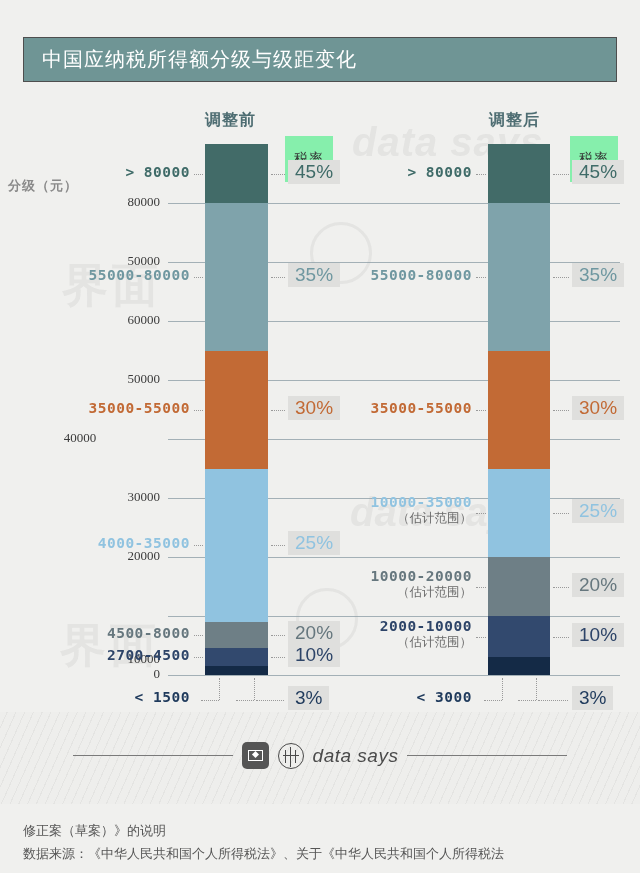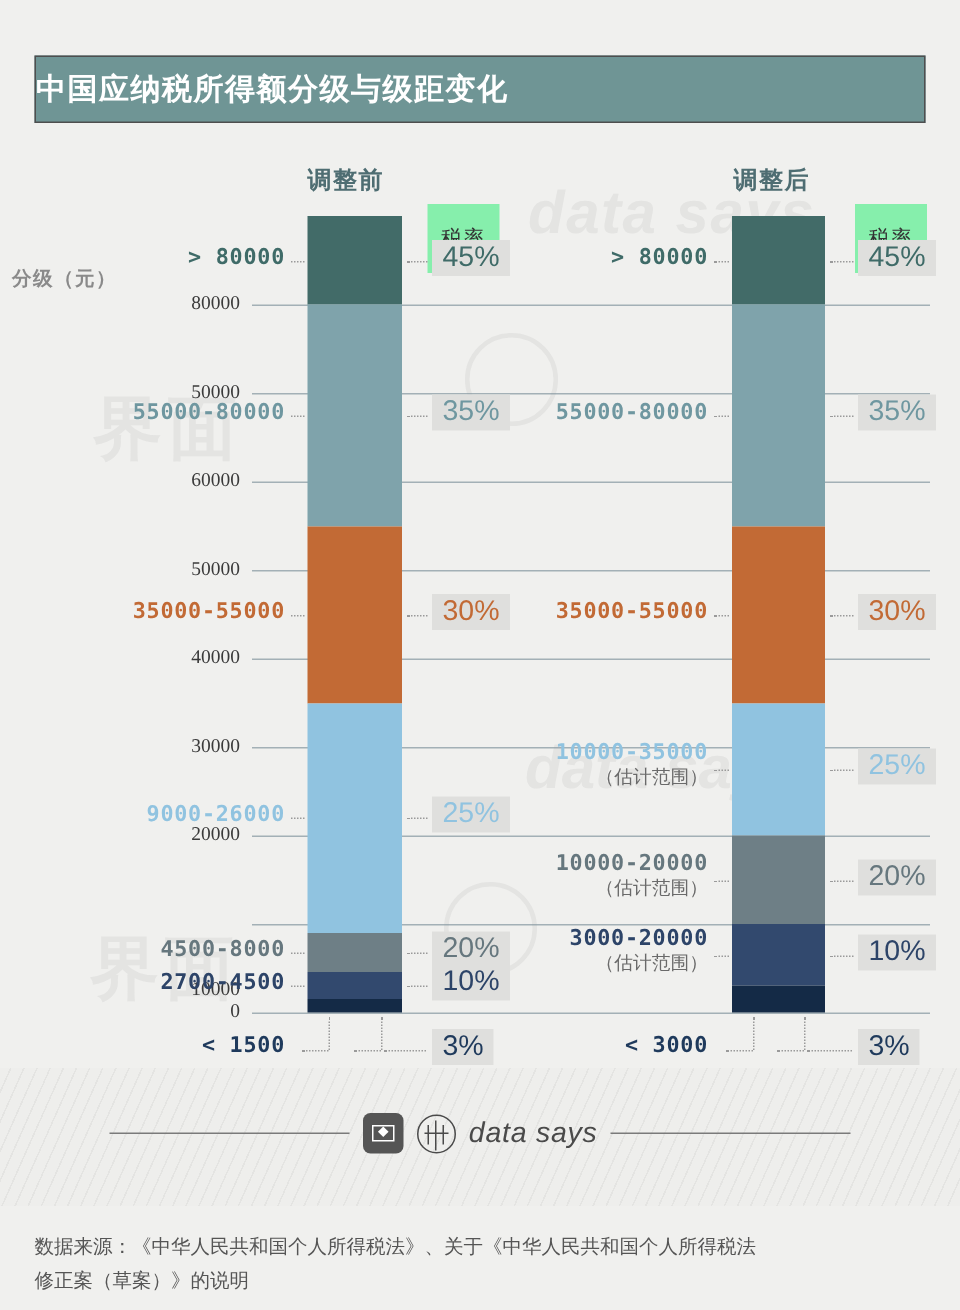--- a/index.html
+++ b/index.html
@@ -21,21 +21,22 @@
     left: 23px; top: 37px;
     width: 594px; height: 45px;
     background: #6f9595;
     border: 1.5px solid #4e4e4e;
     display: flex; align-items: center;
   }
   .titlebar .title-text {
     color: #ffffff;
     font-size: 20px;
     letter-spacing: 1px;
-    font-weight: 700;
+    padding-left: 18px;
+    font-weight: 400;
   }
 
   
   .chart {
     position: absolute;
     left: 0; top: 0; width: 640px; height: 873px;
     pointer-events: none;
   }
   .chart > * { pointer-events: auto; }
 
@@ -232,21 +233,21 @@
     <div id="grid-layer">
         <div class="gridline axis0" style="top: 675px;"></div>
         <div class="ytick" style="top: 666px;">0</div>
         <div class="gridline" style="top: 616px;"></div>
         <div class="ytick" style="top: 607px; margin-top: 44px;">10000</div>
         <div class="gridline" style="top: 557px;"></div>
         <div class="ytick" style="top: 548px;">20000</div>
         <div class="gridline" style="top: 498px;"></div>
         <div class="ytick" style="top: 489px;">30000</div>
         <div class="gridline" style="top: 439px;"></div>
-        <div class="ytick" style="top: 430px;">40000</div>
+        <div class="ytick" style="top: 430px; text-align: center;">40000</div>
         <div class="gridline" style="top: 380px;"></div>
         <div class="ytick" style="top: 371px;">50000</div>
         <div class="gridline" style="top: 321px;"></div>
         <div class="ytick" style="top: 312px;">60000</div>
         <div class="gridline" style="top: 262px;"></div>
         <div class="ytick" style="top: 253px;">50000</div>
         <div class="gridline" style="top: 203px;"></div>
         <div class="ytick" style="top: 194px;">80000</div>
       </div>
 
@@ -273,21 +274,21 @@
         <div class="rate-chip" style="color: rgb(63, 107, 104); left: 288px; top: 159.5px;">45%</div>
         <div class="leader" style="left: 271px; top: 173.5px; width: 14px;"></div>
         <div class="range-label" style="color: rgb(111, 151, 160); width: 300px; left: -110px; top: 266.75px;"><span>55000-80000</span></div>
         <div class="leader" style="left: 194px; top: 276.75px; width: 9px;"></div>
         <div class="rate-chip" style="color: rgb(111, 151, 160); left: 288px; top: 262.75px;">35%</div>
         <div class="leader" style="left: 271px; top: 276.75px; width: 14px;"></div>
         <div class="range-label" style="color: rgb(194, 106, 53); width: 300px; left: -110px; top: 399.5px;"><span>35000-55000</span></div>
         <div class="leader" style="left: 194px; top: 409.5px; width: 9px;"></div>
         <div class="rate-chip" style="color: rgb(194, 106, 53); left: 288px; top: 395.5px;">30%</div>
         <div class="leader" style="left: 271px; top: 409.5px; width: 14px;"></div>
-        <div class="range-label" style="color: rgb(144, 195, 224); width: 300px; left: -110px; top: 535.2px;"><span>9000-26000</span></div>
+        <div class="range-label" style="color: rgb(144, 195, 224); width: 300px; left: -110px; top: 535.2px;"><span>4000-35000</span></div>
         <div class="leader" style="left: 194px; top: 545.2px; width: 9px;"></div>
         <div class="rate-chip" style="color: rgb(144, 195, 224); left: 288px; top: 531.2px;">25%</div>
         <div class="leader" style="left: 271px; top: 545.2px; width: 14px;"></div>
         <div class="range-label" style="color: rgb(102, 119, 126); width: 300px; left: -110px; top: 625.175px;"><span>4500-8000</span></div>
         <div class="leader" style="left: 194px; top: 635.175px; width: 9px;"></div>
         <div class="rate-chip" style="color: rgb(102, 119, 126); left: 288px; top: 621.175px;">20%</div>
         <div class="leader" style="left: 271px; top: 635.175px; width: 14px;"></div>
         <div class="range-label" style="color: rgb(45, 68, 104); width: 300px; left: -110px; top: 647.3px;"><span>2700-4500</span></div>
         <div class="leader" style="left: 194px; top: 657.3px; width: 9px;"></div>
         <div class="rate-chip" style="color: rgb(45, 68, 104); left: 288px; top: 643.3px;">10%</div>
@@ -321,21 +322,21 @@
         <div class="rate-chip" style="color: rgb(194, 106, 53); left: 572px; top: 395.5px;">30%</div>
         <div class="leader" style="left: 553px; top: 409.5px; width: 16px;"></div>
         <div class="range-label" style="color: rgb(144, 195, 224); width: 300px; left: 172px; top: 493.75px;"><span>10000-35000</span><div class="range-sub">（估计范围）</div></div>
         <div class="leader" style="left: 476px; top: 512.75px; width: 10px;"></div>
         <div class="rate-chip" style="color: rgb(144, 195, 224); left: 572px; top: 498.75px;">25%</div>
         <div class="leader" style="left: 553px; top: 512.75px; width: 16px;"></div>
         <div class="range-label" style="color: rgb(102, 119, 126); width: 300px; left: 172px; top: 567.5px;"><span>10000-20000</span><div class="range-sub">（估计范围）</div></div>
         <div class="leader" style="left: 476px; top: 586.5px; width: 10px;"></div>
         <div class="rate-chip" style="color: rgb(102, 119, 126); left: 572px; top: 572.5px;">20%</div>
         <div class="leader" style="left: 553px; top: 586.5px; width: 16px;"></div>
-        <div class="range-label" style="color: rgb(45, 68, 104); width: 300px; left: 172px; top: 617.65px;"><span>3000-20000</span><div class="range-sub">（估计范围）</div></div>
+        <div class="range-label" style="color: rgb(45, 68, 104); width: 300px; left: 172px; top: 617.65px;"><span>2000-10000</span><div class="range-sub">（估计范围）</div></div>
         <div class="leader" style="left: 476px; top: 636.65px; width: 10px;"></div>
         <div class="rate-chip" style="color: rgb(45, 68, 104); left: 572px; top: 622.65px;">10%</div>
         <div class="leader" style="left: 553px; top: 636.65px; width: 16px;"></div>
         <div class="range-label" style="color: rgb(31, 58, 92); width: 300px; left: 172px; top: 689px;"><span>&lt; 3000</span></div>
         <div class="rate-chip" style="color: rgb(31, 58, 92); left: 572px; top: 686px;">3%</div>
         <div class="leader-v" style="left: 502px; top: 678px; height: 22px;"></div>
         <div class="leader" style="left: 484px; top: 700px; width: 18px;"></div>
         <div class="leader-v" style="left: 536px; top: 678px; height: 22px;"></div>
         <div class="leader" style="left: 518px; top: 700px; width: 18px;"></div>
         <div class="leader" style="left: 538px; top: 700px; width: 30px;"></div>
@@ -353,17 +354,17 @@
       <i style="left:11px; top:3px; width:1.6px; height:20px;"></i>
       <i style="left:6px; top:6px; width:1.6px; height:13px;"></i>
       <i style="left:16px; top:6px; width:1.6px; height:13px;"></i>
       <i style="left:4px; top:11px; width:16px; height:1.6px;"></i>
     </div>
     <div class="ds-text">data says</div>
     <div class="hline"></div>
   </div>
 
   <div class="source">
+    <div>修正案（草案）》的说明</div>
     <div>数据来源：《中华人民共和国个人所得税法》、关于《中华人民共和国个人所得税法</div>
-    <div>修正案（草案）》的说明</div>
   </div>
 
 </div>
 
 </body></html>

